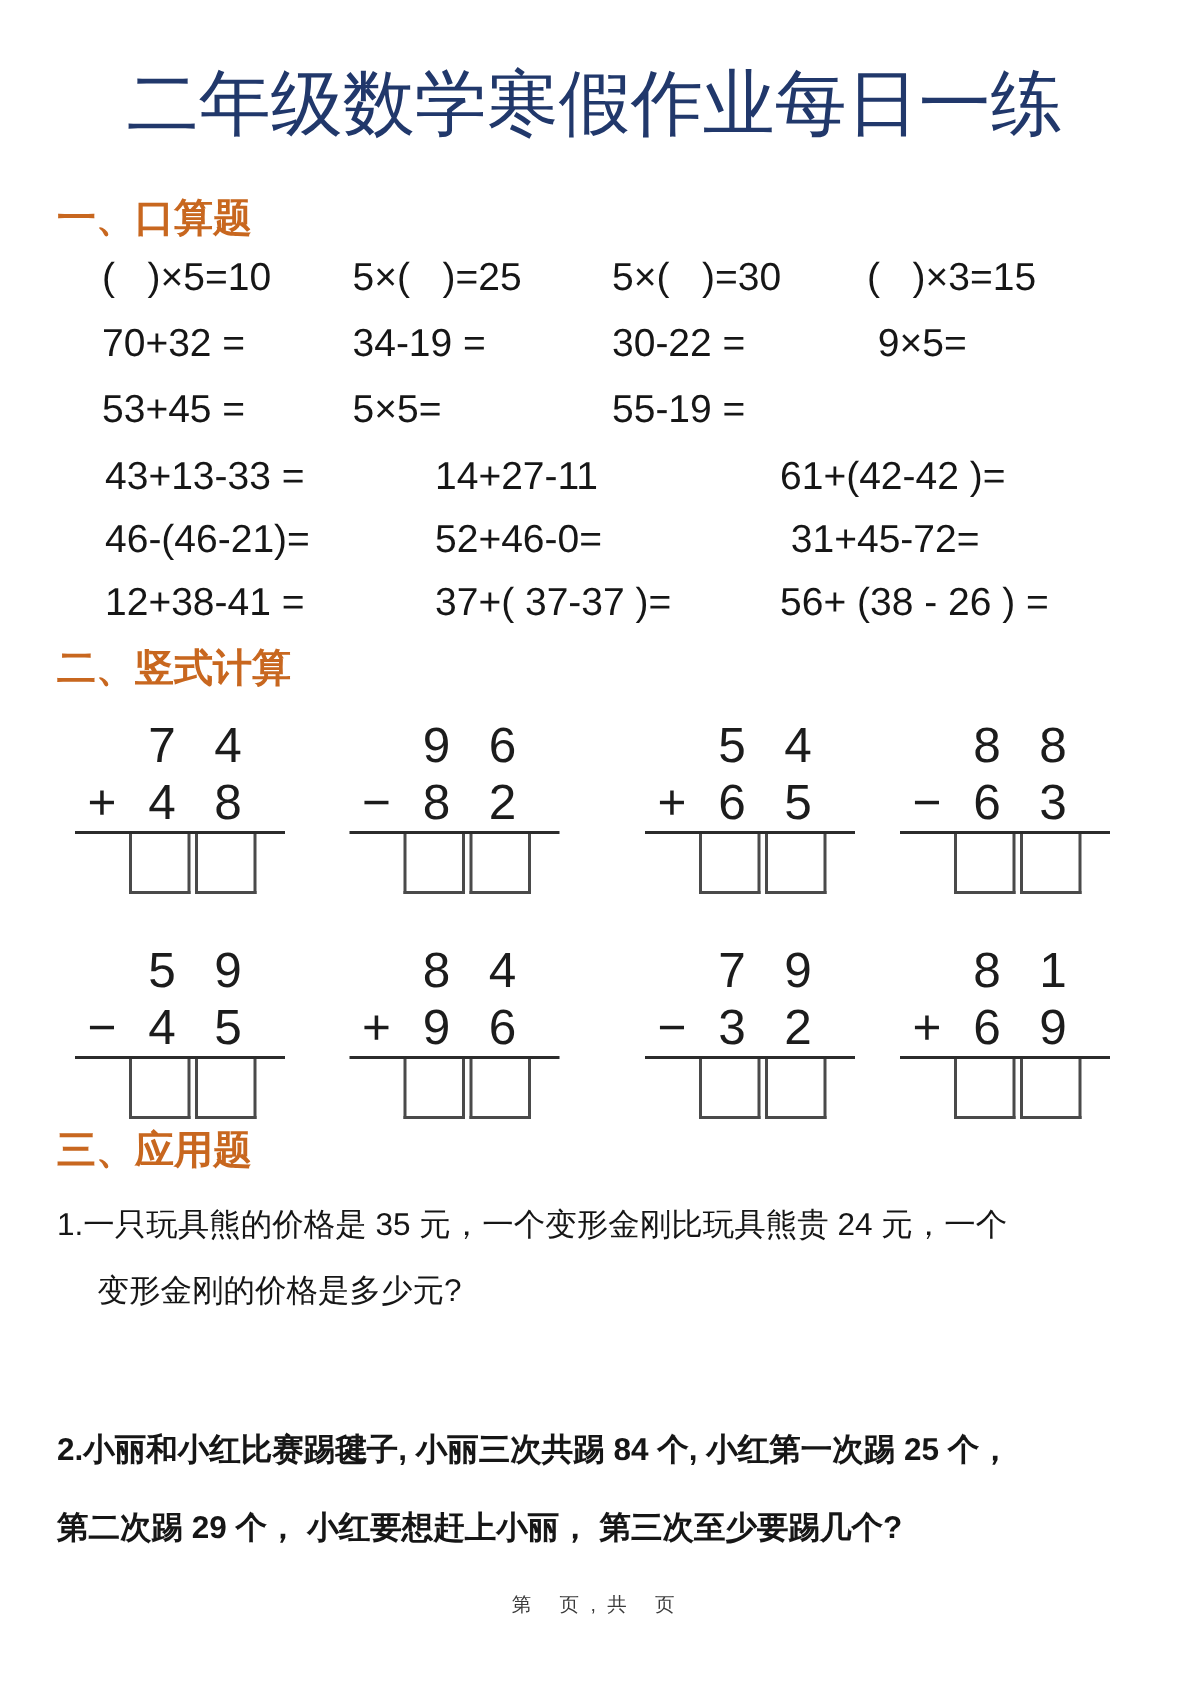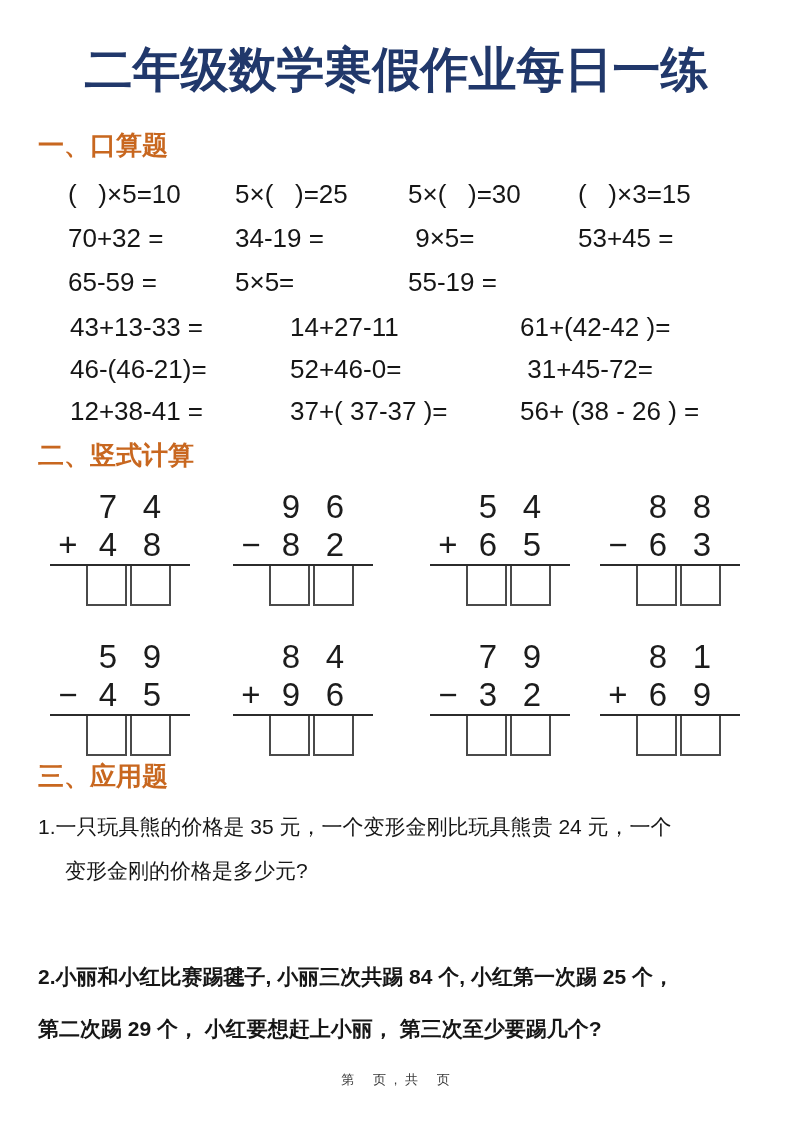--- a/index.html
+++ b/index.html
@@ -15,40 +15,40 @@
     color: var(--body-text);
     overflow: hidden;
   }
   .page { padding: 0 38px; box-sizing: border-box; width: 793px; }
 
   .title {
     margin: 38px 0 0 0;
     text-align: center;
     font-size: 48px;
     line-height: 64px;
-    font-weight: 700;
+    font-weight: 400;
     color: var(--title-navy);
     letter-spacing: 0px;
     white-space: nowrap;
   }
 
   .sec-heading {
     margin: 0;
     font-size: 26px;
     line-height: 34px;
     font-weight: 700;
     color: var(--heading-orange);
     white-space: pre;
   }
   .h-oral { margin-top: 26px; }
   .h-vertical { margin-top: 6px; }
   .h-word { margin-top: 3px; }
 
   .oral4 {
-    margin-top: 10px;
+    margin-top: 0;
     margin-left: 30px;
     display: grid;
     grid-template-columns: 167px 173px 170px 1fr;
   }
   .oral3 {
     margin-top: 2px;
     margin-left: 32px;
     display: grid;
     grid-template-columns: 220px 230px 1fr;
   }
@@ -109,23 +109,23 @@
 
   <h2 class="sec-heading h-oral">一、口算题</h2>
 
   <div class="oral4">
     <div class="cell">(   )×5=10</div>
     <div class="cell">5×(   )=25</div>
     <div class="cell">5×(   )=30</div>
     <div class="cell">(   )×3=15</div>
     <div class="cell">70+32 =</div>
     <div class="cell">34-19 =</div>
+    <div class="cell">30-22 =</div>
     <div class="cell"> 9×5=</div>
     <div class="cell">53+45 =</div>
-    <div class="cell">65-59 =</div>
     <div class="cell">5×5=</div>
     <div class="cell">55-19 =</div>
   </div>
 
   <div class="oral3">
     <div class="cell">43+13-33 =</div>
     <div class="cell">14+27-11</div>
     <div class="cell">61+(42-42 )=</div>
     <div class="cell">46-(46-21)=</div>
     <div class="cell">52+46-0=</div>

